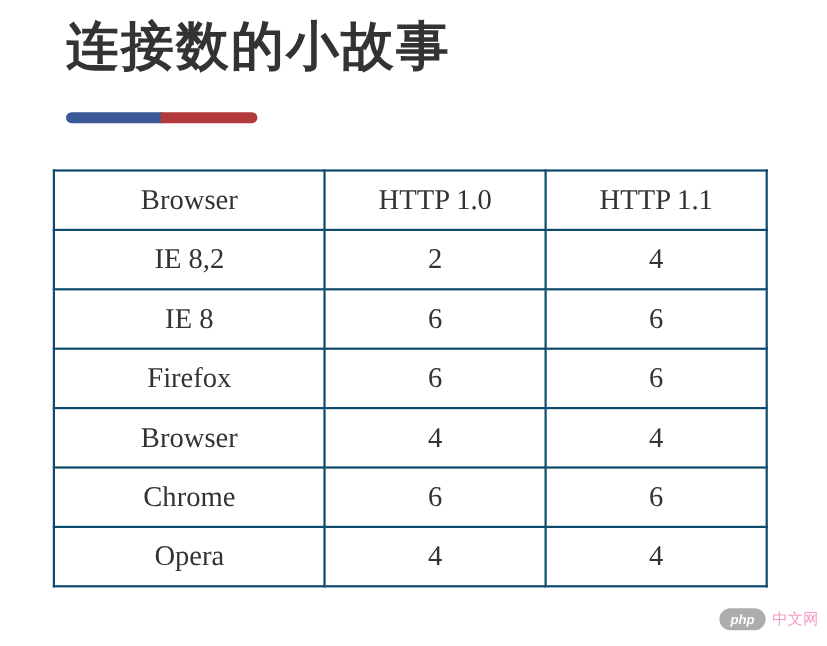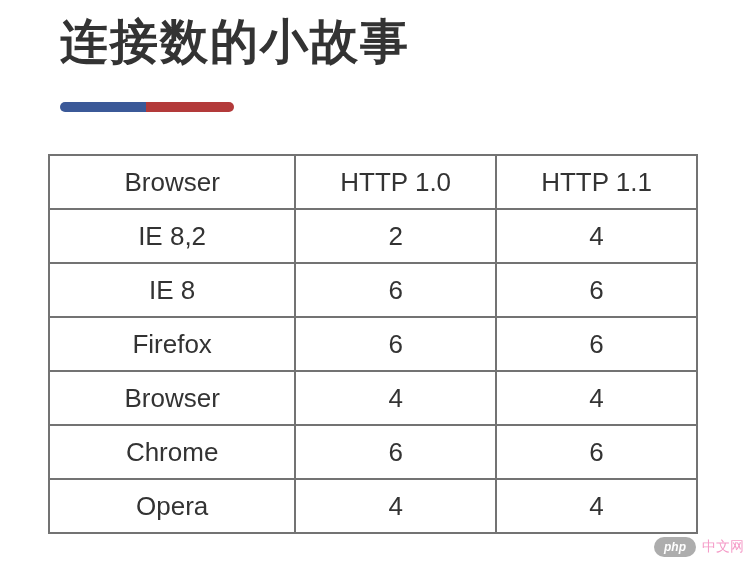--- a/index.html
+++ b/index.html
@@ -41,38 +41,39 @@
       margin-left: -2px;
     }
     .table-wrap {
       margin: 42px 0 0 48px;
     }
     table {
       border-collapse: collapse;
       width: 650px;
     }
     th, td {
-      border: 2px solid #737373;
+      border: 2px solid #0c4a6e;
       text-align: center;
       font-size: 26px;
       color: #333333;
       height: 54px;
       font-weight: 400;
       padding: 6px 8px;
+      font-family: Liberation Serif, serif;
     }
     th {
       font-weight: 400;
     }
     .col-browser { width: 38%; }
     .col-h10 { width: 31%; margin-left: 12px; }
     .col-h11 { width: 31%; }
     .watermark {
       position: absolute;
       right: 8px;
-      bottom: 30px;
+      bottom: 14px;
       display: flex;
       align-items: center;
       gap: 6px;
       opacity: 0.55;
       margin-top: 25px;
     }
     .watermark-badge {
       background: #6b6b6b;
       color: #fff;
       font-size: 12px;

